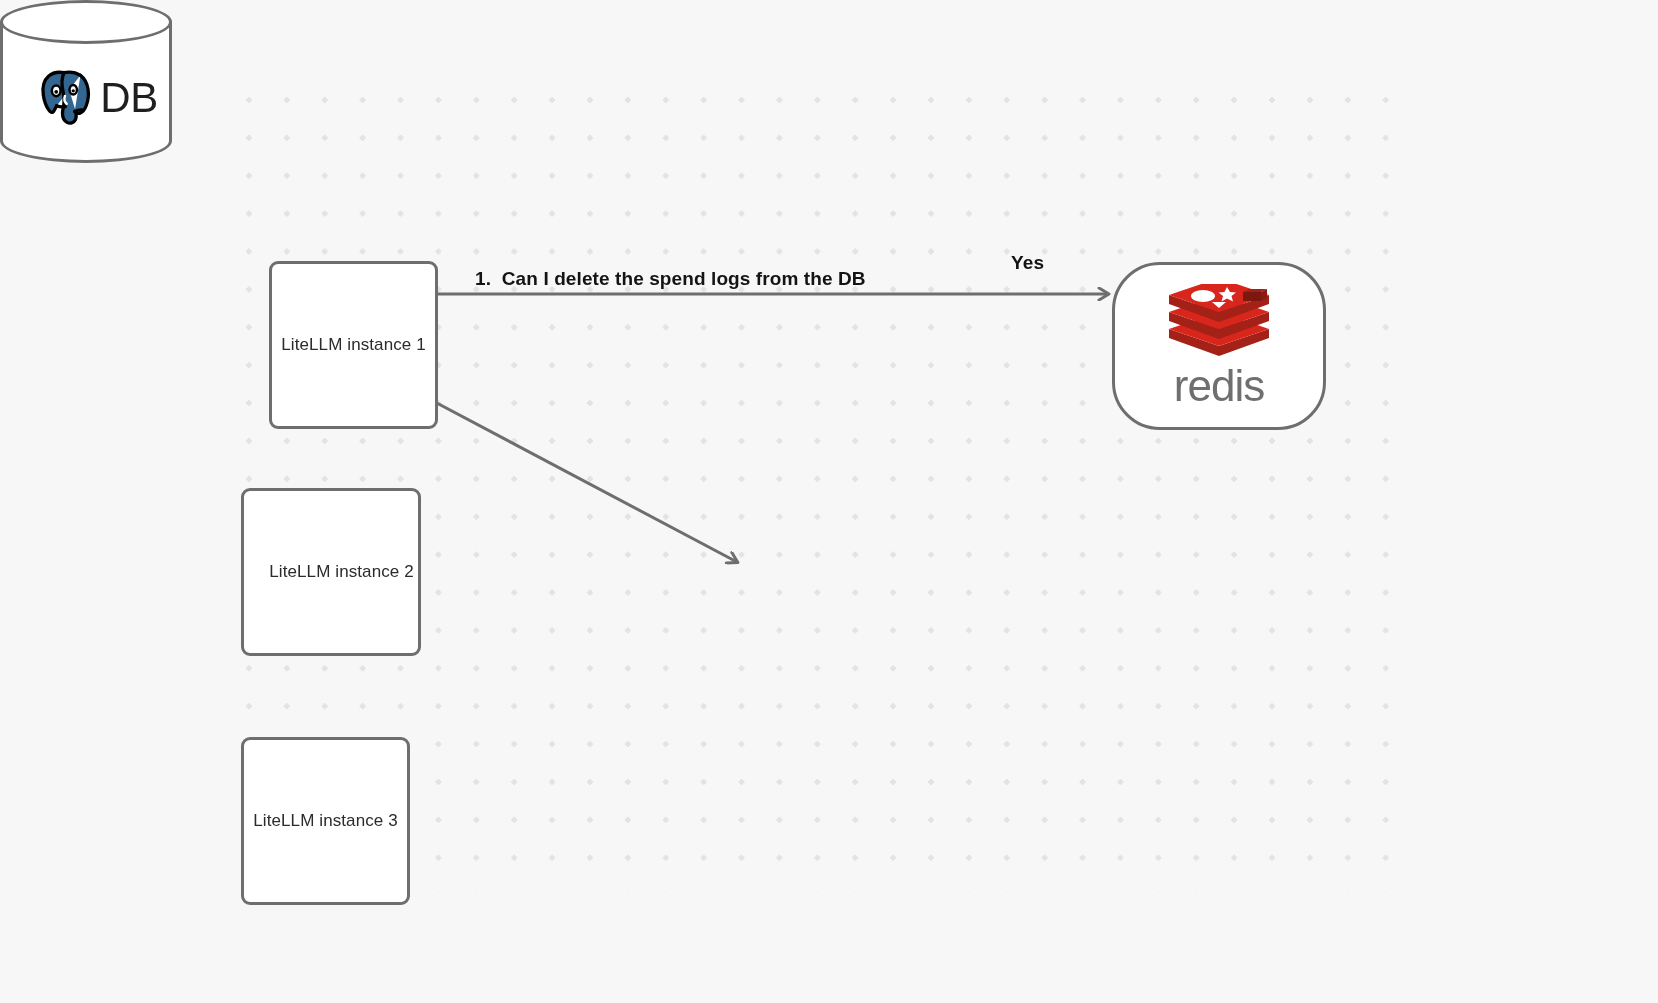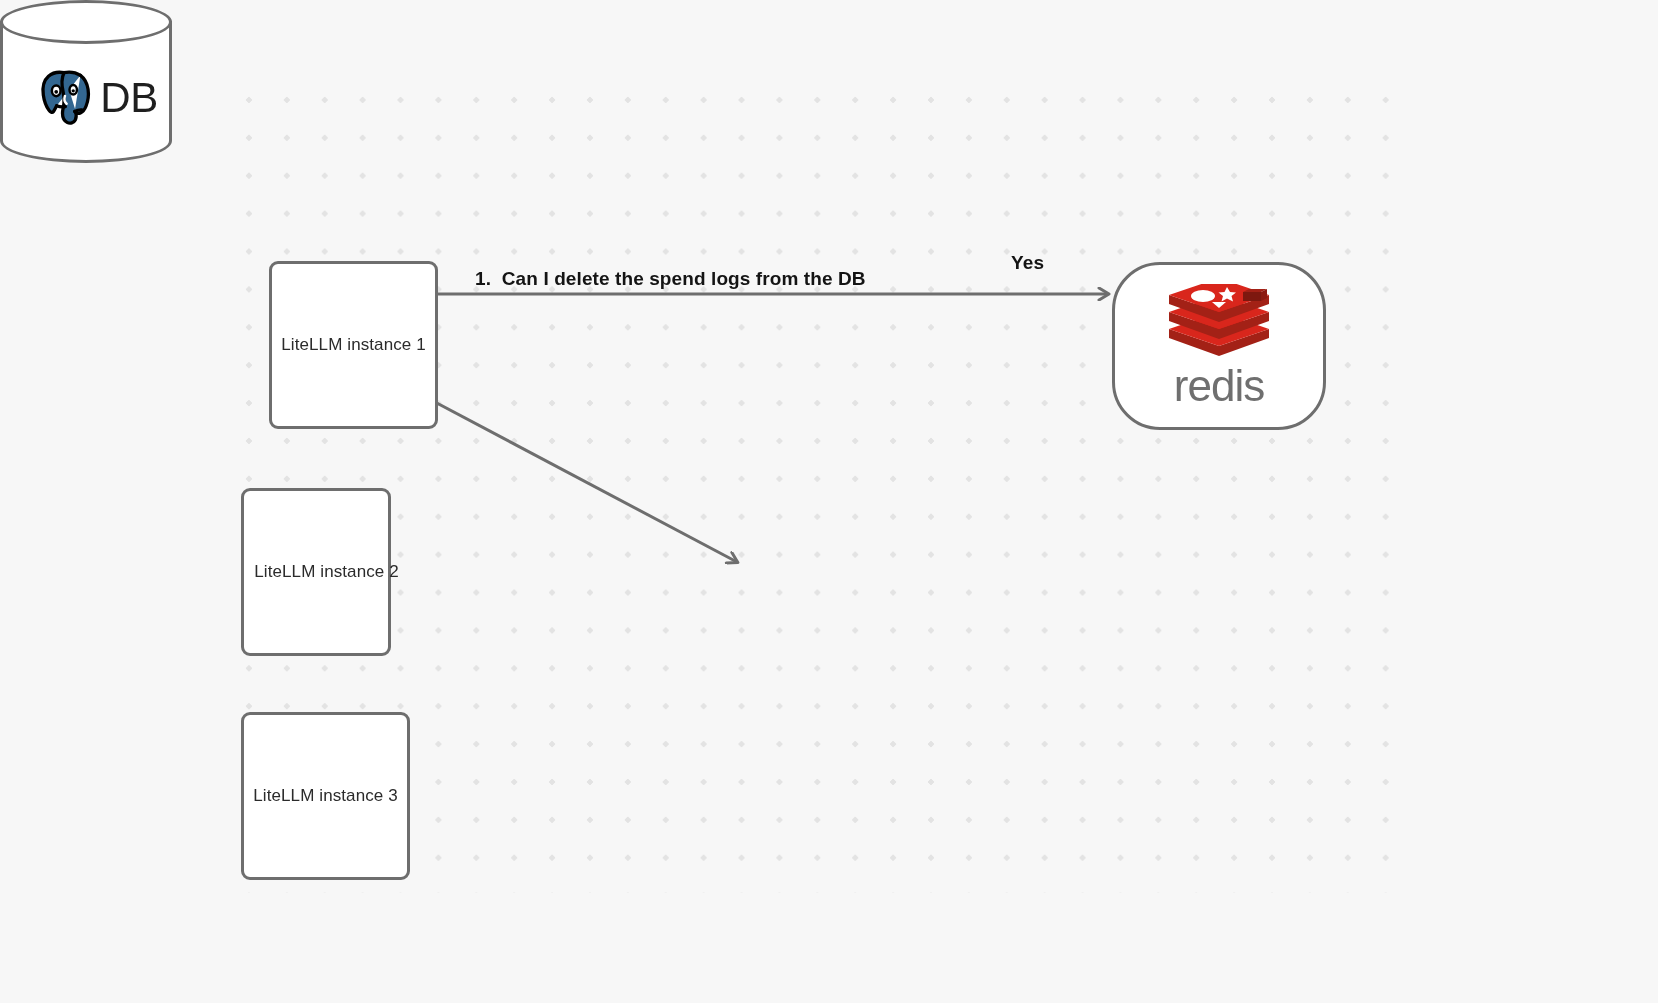--- a/index.html
+++ b/index.html
@@ -51,22 +51,22 @@
     border-radius: 9px;
   }
   .box-label {
     font-size: 17px;
     color: #2b2b2b;
     font-family: "Liberation Sans", sans-serif;
     letter-spacing: 0.1px;
     white-space: nowrap;
   }
   #node-litellm-1 { left: 241px; top: 261px; width: 169px; height: 168px; margin-left: 28px; }
-  #node-litellm-2 { left: 241px; top: 488px; width: 150px; height: 168px; padding-left: 21px; }
-  #node-litellm-3 { left: 241px; top: 712px; width: 169px; height: 168px; }
+  #node-litellm-2 { left: 241px; top: 488px; width: 180px; height: 168px; padding-left: 21px; }
+  #node-litellm-3 { left: 241px; top: 737px; width: 169px; height: 168px; }
 
   #node-redis {
     left: 1112px; top: 262px; width: 214px; height: 168px;
     border-radius: 48px;
     flex-direction: column;
     gap: 2px;
     align-items: center;
   }
   .redis-logo-wrap {
     display: flex;

